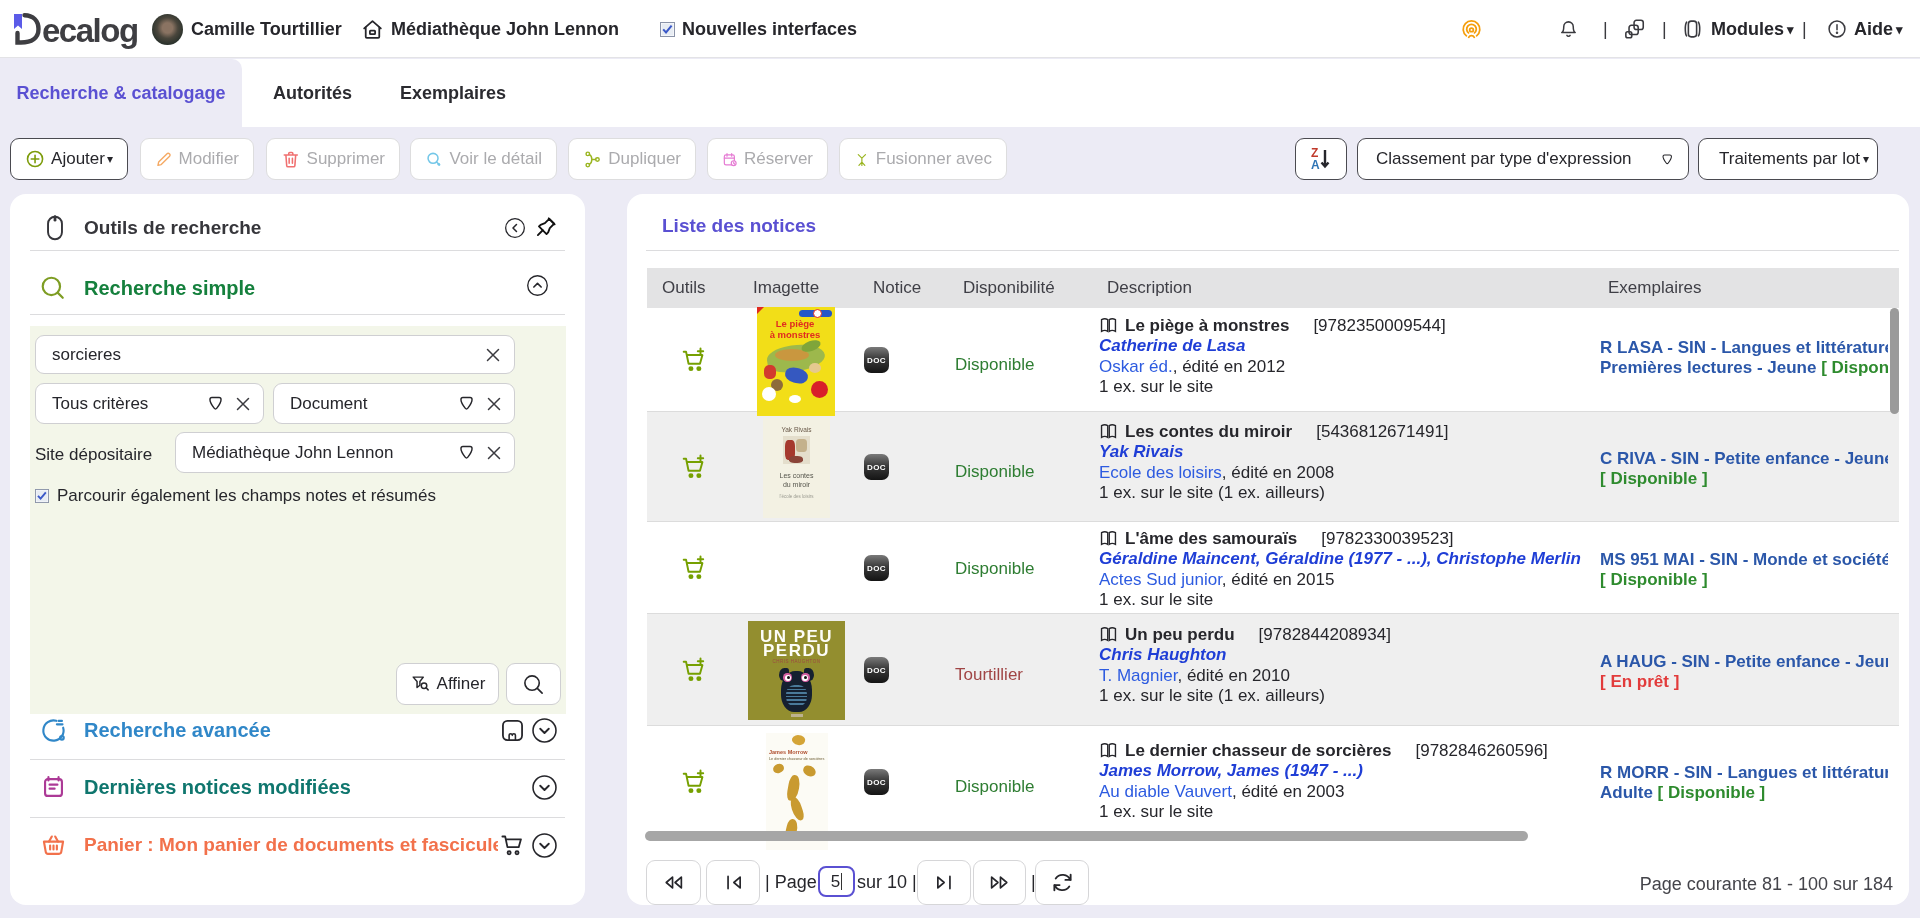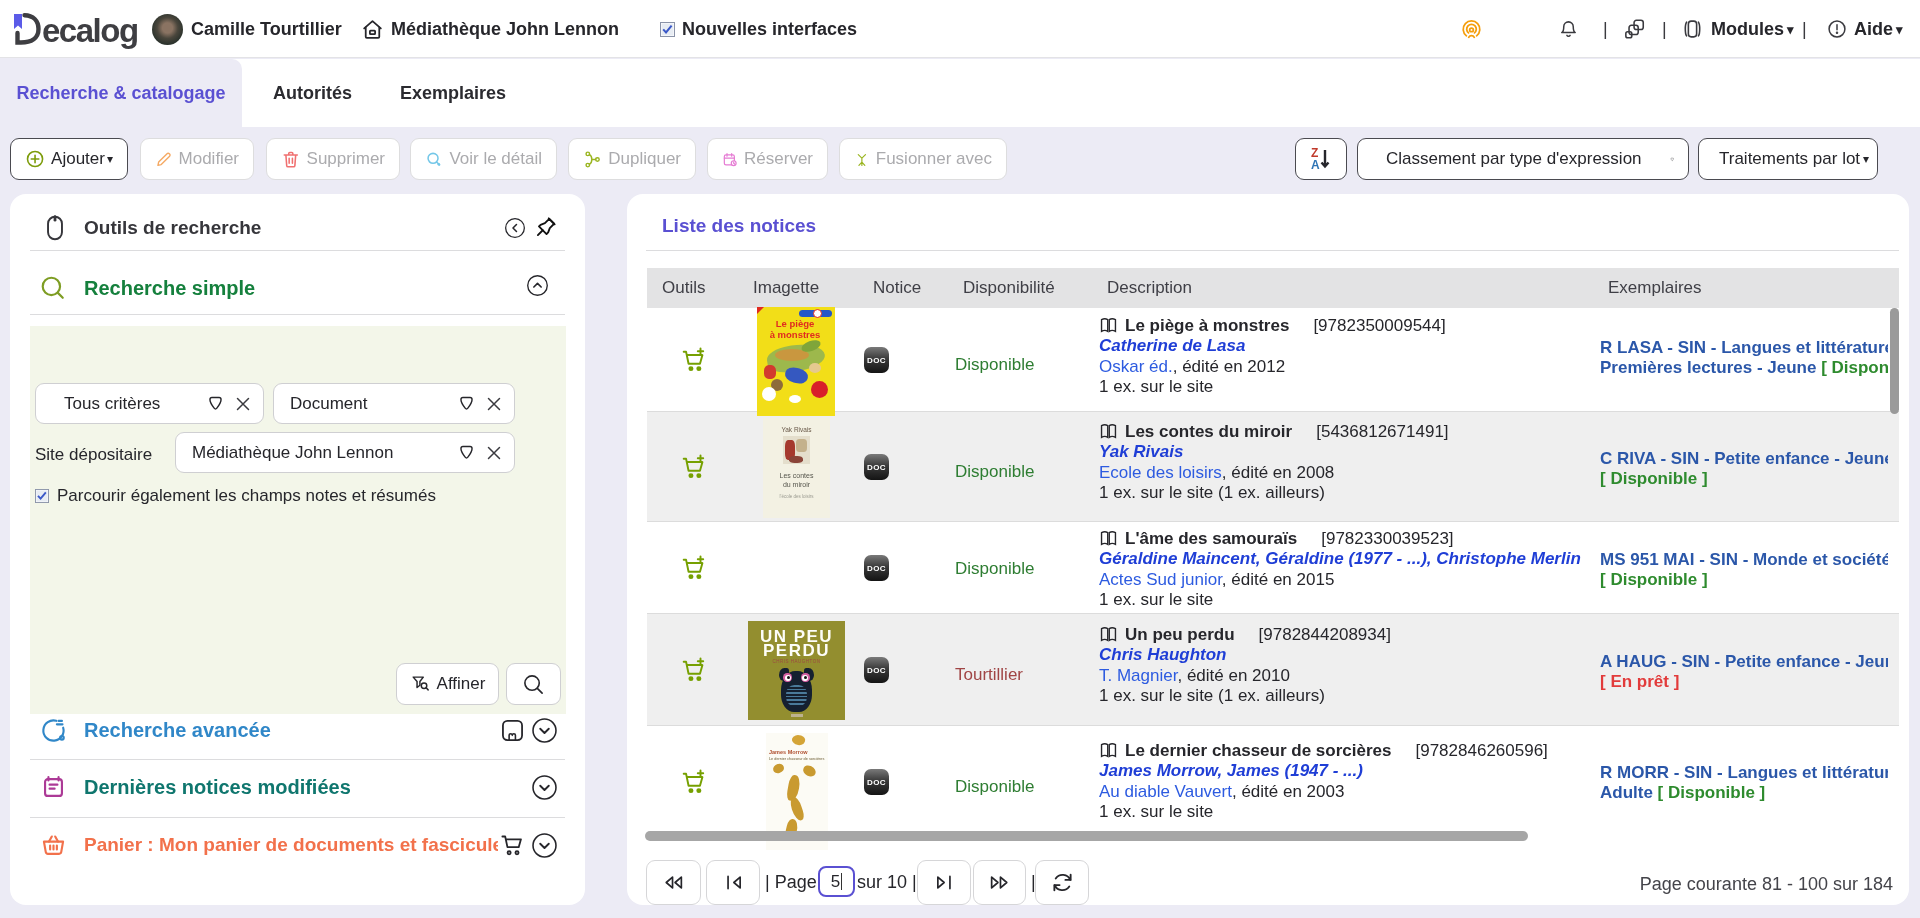--- a/index.html
+++ b/index.html
@@ -190,21 +190,21 @@
     Fusionner avec
   </div>
   <div class="tbtn on" style="left:1295px; width:52px; justify-content:center; padding:0;">
     <svg width="26" height="28" viewBox="0 0 26 28" style="margin:0;">
       <text x="3" y="12" font-size="12" font-weight="bold" fill="#C0392B" font-family="Liberation Sans">Z</text>
       <text x="3" y="24" font-size="12" font-weight="bold" fill="#2E74B5" font-family="Liberation Sans">A</text>
       <path d="M17 5 v16 M13.5 17.5 L17 21.5 L20.5 17.5" fill="none" stroke="#26262B" stroke-width="2.4"></path>
     </svg>
   </div>
   <div class="tbtn on" style="left:1357px; width:332px; color:#26262B;">
-    <span style="margin-left:14px;">Classement par type d'expression</span>
+    <span style="margin-left:4px;">Classement par type d'expression</span>
     <svg width="21" height="21" viewBox="0 0 24 24" fill="none" stroke="#26262B" stroke-width="1.8" style="margin:0 0 0 28px;">
       <path d="M5 7.2 Q5 4.5 7.5 4.5 L16.5 4.5 Q19 4.5 19 7.2 Q19 11 13.7 17.8 Q12 20 10.3 17.8 Q5 11 5 7.2 Z"></path>
     </svg>
   </div>
   <div class="tbtn on" style="left:1698px; width:180px; color:#26262B;">
     <svg width="21" height="21" viewBox="0 0 24 24" fill="none" stroke="#F5A024" stroke-width="2" stroke-linejoin="round">
       <rect x="10.5" y="3" width="10" height="10" rx="3"></rect>
       <rect x="3.5" y="10.5" width="10" height="10" rx="3"></rect>
     </svg>
     Traitements par lot<span style="font-size:12px; margin-left:3px; color:#26262B;">▾</span>
@@ -242,21 +242,27 @@
     </div>
     <div class="abs" style="left:516px; top:80px;">
       <svg width="23" height="23" viewBox="0 0 24 24" fill="none" stroke="#26262B" stroke-width="1.4">
         <circle cx="12" cy="12" r="10.2"></circle>
           <path d="M8.2 13.6 L12 9.8 l3.8 3.8" stroke-width="1.7" stroke-linecap="round" stroke-linejoin="round"></path>
       </svg>
     </div>
     <div class="divl" style="top:120px;"></div>
 
     <div class="greenpane">
-      <div class="field" style="left:5px; top:57px; width:229px; height:41px; padding:0 28px;">
+      <div class="field" style="left:5px; top:9px; width:480px; height:39px; padding:0 16px;">
+        sorcieres
+        <svg style="position:absolute; right:14px;" width="14" height="14" viewBox="0 0 14 14" stroke="#3A3A3F" stroke-width="1.5" stroke-linecap="round">
+            <path d="M1.5 1.5 L12.5 12.5 M12.5 1.5 L1.5 12.5"></path>
+          </svg>
+      </div>
+      <div class="field" style="left:5px; top:57px; width:229px; height:41px; padding:0 16px;">
         Tous critères
         <svg style="position:absolute; right:38px;" width="19" height="19" viewBox="0 0 24 24" fill="none" stroke="#26262B" stroke-width="1.8">
             <path d="M5 7.2 Q5 4.5 7.5 4.5 L16.5 4.5 Q19 4.5 19 7.2 Q19 11 13.7 17.8 Q12 20 10.3 17.8 Q5 11 5 7.2 Z"></path>
           </svg>
         <svg style="position:absolute; right:13px;" width="14" height="14" viewBox="0 0 14 14" stroke="#3A3A3F" stroke-width="1.5" stroke-linecap="round">
             <path d="M1.5 1.5 L12.5 12.5 M12.5 1.5 L1.5 12.5"></path>
           </svg>
       </div>
       <div class="field" style="left:243px; top:57px; width:242px; height:41px; padding:0 16px;">
         Document

